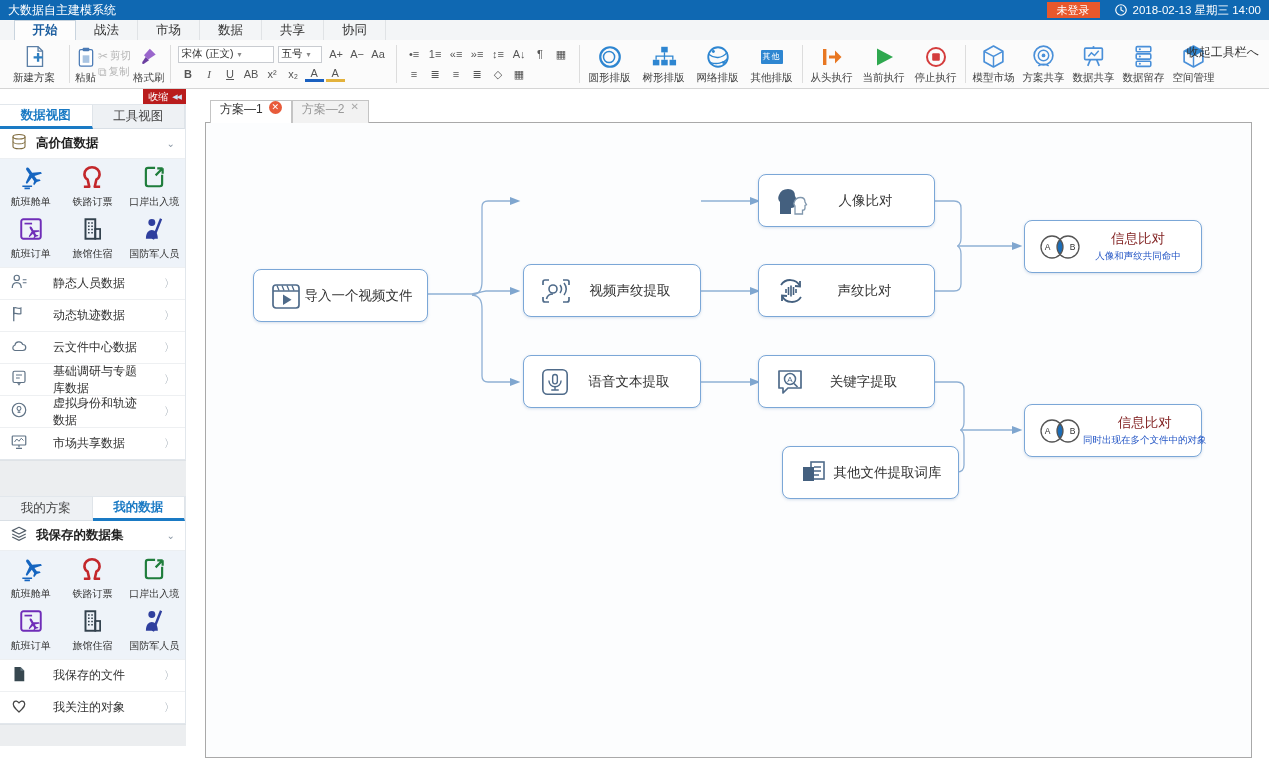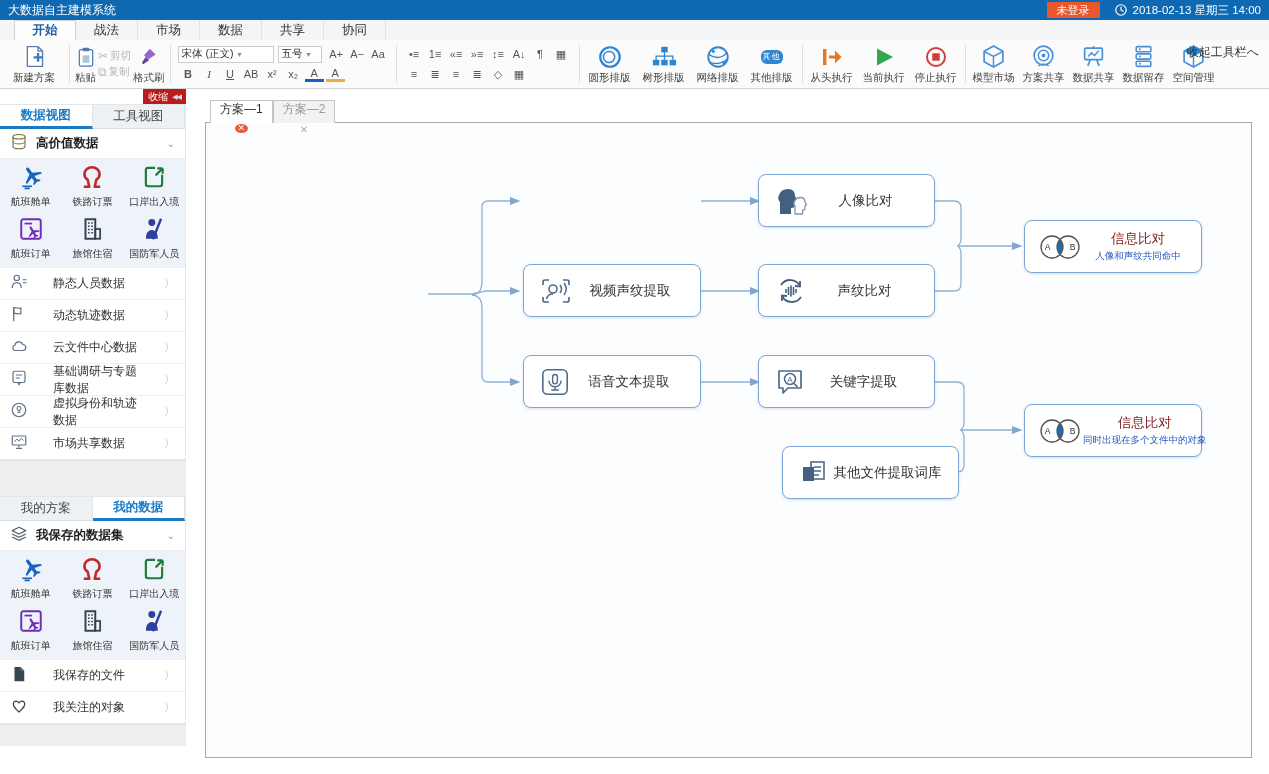--- a/index.html
+++ b/index.html
@@ -43,21 +43,21 @@
   .glyphbtn { min-width:19px; height:18px; display:flex; align-items:center; justify-content:center;
     font-size:11px; color:#555; margin:0 1px; }
   .glyphbtn.b { font-weight:bold; } .glyphbtn.i { font-style:italic; font-family:"Liberation Serif",serif; }
   .glyphbtn.u { text-decoration:underline; }
   .glyphbtn.colorA { border-bottom:3px solid #1a60c0; height:15px; }
   .glyphbtn.colorB { border-bottom:3px solid #e3b23c; height:15px; }
   .bigbtn { width:54px; }
   .runbtn { width:52px;justify-content:flex-end; }
   .mgbtn { width:50px; }
   .other-badge { background:#2e86d1; color:#fff; font-size:8px; line-height:1; padding:3px 2px;
-    border-radius:6px; letter-spacing:1px; }
+    border-radius:1px; letter-spacing:1px; }
 
   
   .content { position:relative; height:686px; background:#fff; }
 
   
   .sidebar { position:absolute; left:0; top:0; width:186px; height:627px; background:#fff; }
   .collapse-row { height:15px; display:flex; justify-content:flex-end; }
   .collapse-btn { background:#b91c1c; color:#fff; font-size:10px; display:flex; align-items:center;
     padding:0 5px; gap:4px; }
   .collapse-btn .arr { font-size:7px; color:#cfe4f7; letter-spacing:-1px; }
@@ -74,22 +74,22 @@
   .dcell .dlabel { font-size:10px; color:#333; margin-top:1px; white-space:nowrap; }
   .sitem { height:32px; display:flex; align-items:center; padding:0 10px; gap:25px; border-top:1px solid #eef0f2; }
   .sitem .ilabel { flex:1; font-size:12px; color:#333; }
   .sitem .chev { color:#9aa5af; font-size:11px; }
   .sgap { height:36px; background:#eceef0; border-top:1px solid #dfe3e7; }
   .sfoot { height:22px; background:#eceef0; border-top:1px solid #dfe3e7; }
 
   
   .main { position:absolute; left:186px; top:0; right:0; bottom:0; }
   .doctabs { position:absolute; left:24px; top:11px; display:flex; z-index:2; }
-  .dtab { height:23px; display:flex; align-items:center; gap:6px; padding:0 9px; font-size:12px;
-    border:1px solid #c4c4c4; border-bottom:none; background:#f2f2f2; color:#999;flex-direction:column; }
+  .dtab { height:23px; display:flex; align-items:flex-start; gap:6px; padding:0 9px; font-size:12px;
+    border:1px solid #c4c4c4; border-bottom:none; background:#f2f2f2; color:#999; }
   .dtab.active { background:#fff; color:#333; }
   .dclose-active { width:13px; height:13px; border-radius:50%; background:#e85b3a; color:#fff;
     font-size:9px; display:flex; align-items:center; justify-content:center; line-height:1; }
   .dclose { color:#aaa; font-size:10px; }
   .canvas { position:absolute; left:19px; top:33px; width:1047px; height:636px;
     border:1px solid #a9a9a9; background:#fcfdfe; }
   .canvas svg.wires { position:absolute; left:0; top:0; }
 
   .node { position:absolute; height:53px; display:flex; align-items:center; background:#fff;
     border:1px solid #7ba7d7; border-radius:8px; box-shadow:0 1px 3px rgba(110,145,185,.28); }
@@ -596,20 +596,31 @@
             <path d="M495,259 H544" marker-end="url(#arr)"></path>
             <path d="M729,78 H748 Q755,78 755,85 V115 Q755,121 751.5,123"></path>
             <path d="M729,168 H748 Q755,168 755,161 V131 Q755,125 751.5,123"></path>
             <path d="M751.5,123 H806" marker-end="url(#arr)"></path>
             <path d="M729,259 H751 Q758,259 758,266 V299 Q758,305 754.5,307"></path>
             <path d="M729,349 H751 Q758,349 758,342 V315 Q758,309 754.5,307"></path>
             <path d="M754.5,307 H806" marker-end="url(#arr)"></path>
           </g>
         </svg>
 
+        <div class="node" style="left:47px;top:146px;width:175px">
+          <span class="nicon">
+            <svg width="32" height="30" viewBox="0 0 32 30">
+                <rect x="3" y="4" width="26" height="23" rx="3" stroke="#4f6b8a" stroke-width="1.7" fill="none"></rect>
+                <path d="M3,10 H29" stroke="#4f6b8a" stroke-width="1.5"></path>
+                <path d="M7,4.5 L9,9.5 M12,4.5 L14,9.5 M17,4.5 L19,9.5 M22,4.5 L24,9.5" stroke="#4f6b8a" stroke-width="1.3"></path>
+                <path d="M13,13.5 V24 L21.5,18.7 Z" fill="#4f6b8a"></path>
+              </svg>
+          </span>
+          <span class="nlabel">导入一个视频文件</span>
+        </div>
 
 
         <div class="node" style="left:317px;top:141px;width:178px">
           <span class="nicon">
             <svg width="32" height="28" viewBox="0 0 32 28">
                 <path d="M3,8 V5 Q3,3 5,3 H9 M23,3 H27 Q29,3 29,5 V8 M29,20 V23 Q29,25 27,25 H23 M9,25 H5 Q3,25 3,23 V20" stroke="#4f6b8a" stroke-width="1.7" fill="none"></path>
                 <circle cx="13" cy="12" r="4" stroke="#4f6b8a" stroke-width="1.6" fill="none"></circle>
                 <path d="M6.5,22 Q7.5,17 13,17" stroke="#4f6b8a" stroke-width="1.6" fill="none"></path>
                 <path d="M20,8 q3,4 0,8 M24,6 q4.5,6 0,12" stroke="#4f6b8a" stroke-width="1.5" fill="none"></path>
               </svg>

